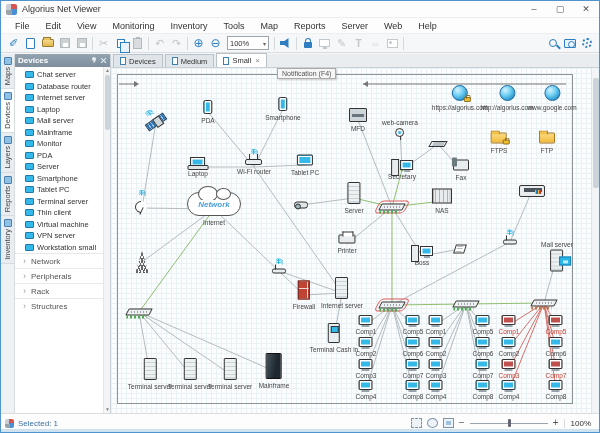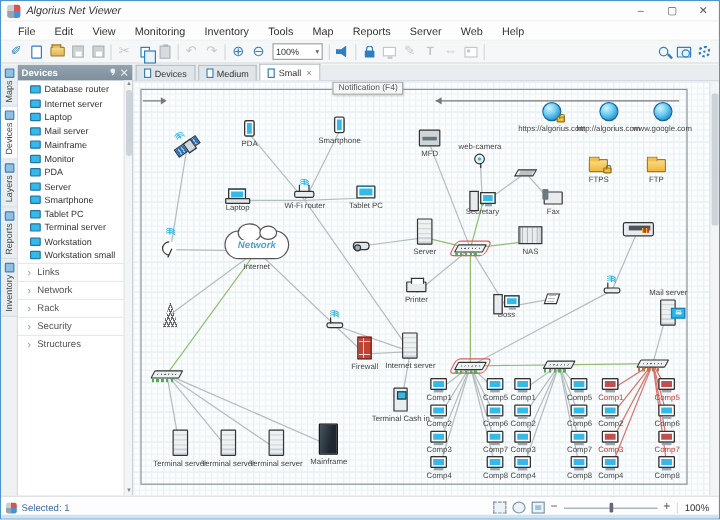--- a/index.html
+++ b/index.html
@@ -2,21 +2,21 @@
 <html><head>
 <meta charset="utf-8">
 <style>
   html,body{margin:0;padding:0;background:#dfe7ee;font-family:"Liberation Sans","DejaVu Sans",sans-serif;}
   *{box-sizing:border-box;}
   #win{position:relative;width:600px;height:433px;background:#f7f7f7;border:1px solid #4f94cd;overflow:hidden;}
 
   
   #titlebar{height:17px;display:flex;align-items:center;background:#fdfdfd;border-bottom:1px solid #eee;}
   .app-ic{width:11px;height:11px;margin:0 5px 0 5px;background:conic-gradient(#d9534f 0 25%,#4a90d9 0 50%,#9aa3aa 0 75%,#c8cfd4 0);border-radius:2px;}
-  #title-text{font-size:9px;color:#333;font-style:italic;}
+  #title-text{font-size:9px;color:#333;}
   #win-controls{margin-left:auto;display:flex;height:100%;}
   .wbtn{width:26px;height:100%;display:flex;align-items:center;justify-content:center;font-size:9px;color:#555;}
 
   
   #menubar{height:16px;display:flex;align-items:center;background:#fdfdfd;padding-left:6px;border-bottom:1px solid #eee;}
   .menu-item{font-size:9px;color:#333;padding:0 8px;line-height:16px;}
 
   
   #toolbar{height:19px;display:flex;align-items:center;background:#f6f7f8;border-bottom:1px solid #d9dde0;padding:0 4px;}
   .tb{width:17px;height:16px;display:flex;align-items:center;justify-content:center;position:relative;flex:none;}
@@ -311,20 +311,24 @@
       <div id="devheader">
         <span class="ph-title">Devices</span>
         <span class="ph-btns">
           <i class="ph-pin"></i>
           <i class="ph-close"></i>
         </span>
       </div>
       <div id="tree">
           <div class="titem">
             <i class="t-ic"></i>
+            <span>Chat server</span>
+          </div>
+          <div class="titem">
+            <i class="t-ic"></i>
             <span>Database router</span>
           </div>
           <div class="titem">
             <i class="t-ic"></i>
             <span>Internet server</span>
           </div>
           <div class="titem">
             <i class="t-ic"></i>
             <span>Laptop</span>
           </div>
@@ -355,37 +359,42 @@
           <div class="titem">
             <i class="t-ic"></i>
             <span>Tablet PC</span>
           </div>
           <div class="titem">
             <i class="t-ic"></i>
             <span>Terminal server</span>
           </div>
           <div class="titem">
             <i class="t-ic"></i>
-            <span>Workstation</span>
+            <span>Thin client</span>
+          </div>
+          <div class="titem">
+            <i class="t-ic"></i>
+            <span>Virtual machine</span>
+          </div>
+          <div class="titem">
+            <i class="t-ic"></i>
+            <span>VPN server</span>
           </div>
           <div class="titem">
             <i class="t-ic"></i>
             <span>Workstation small</span>
-          </div>
-          <div class="tgroup">
-            <span>Links</span>
           </div>
           <div class="tgroup">
             <span>Network</span>
           </div>
           <div class="tgroup">
+            <span>Peripherals</span>
+          </div>
+          <div class="tgroup">
             <span>Rack</span>
-          </div>
-          <div class="tgroup">
-            <span>Security</span>
           </div>
           <div class="tgroup">
             <span>Structures</span>
           </div>
         </div>
       <div id="devscroll">
         <span class="arr" style="top:0">▲</span>
         <span class="thumb"></span>
         <span class="arr" style="bottom:0">▼</span>
       </div>

